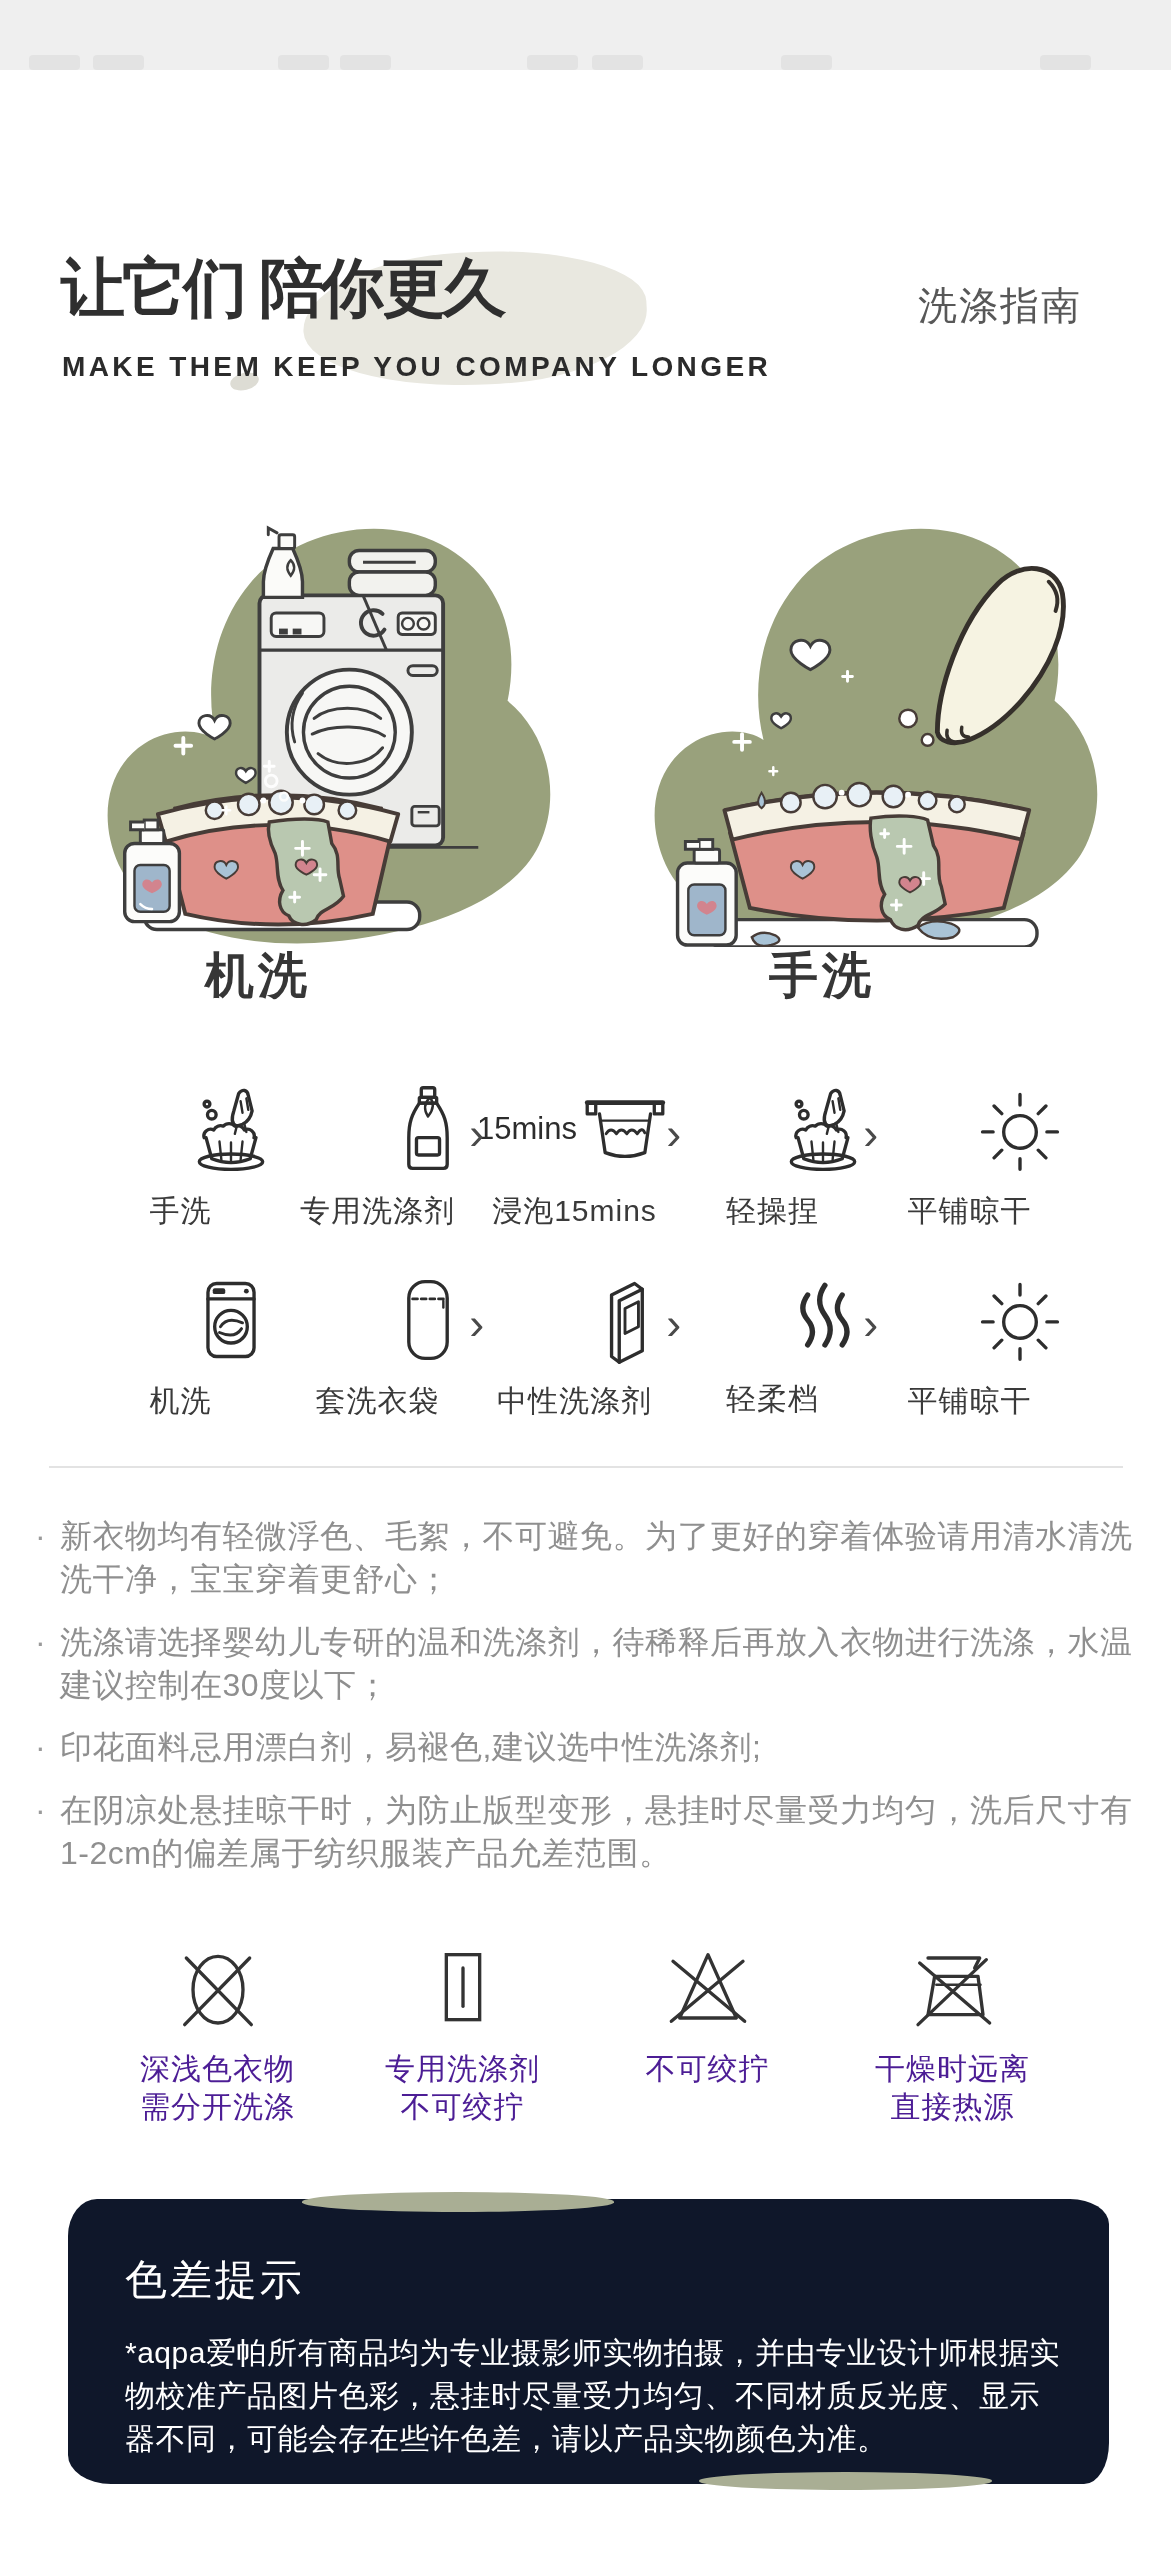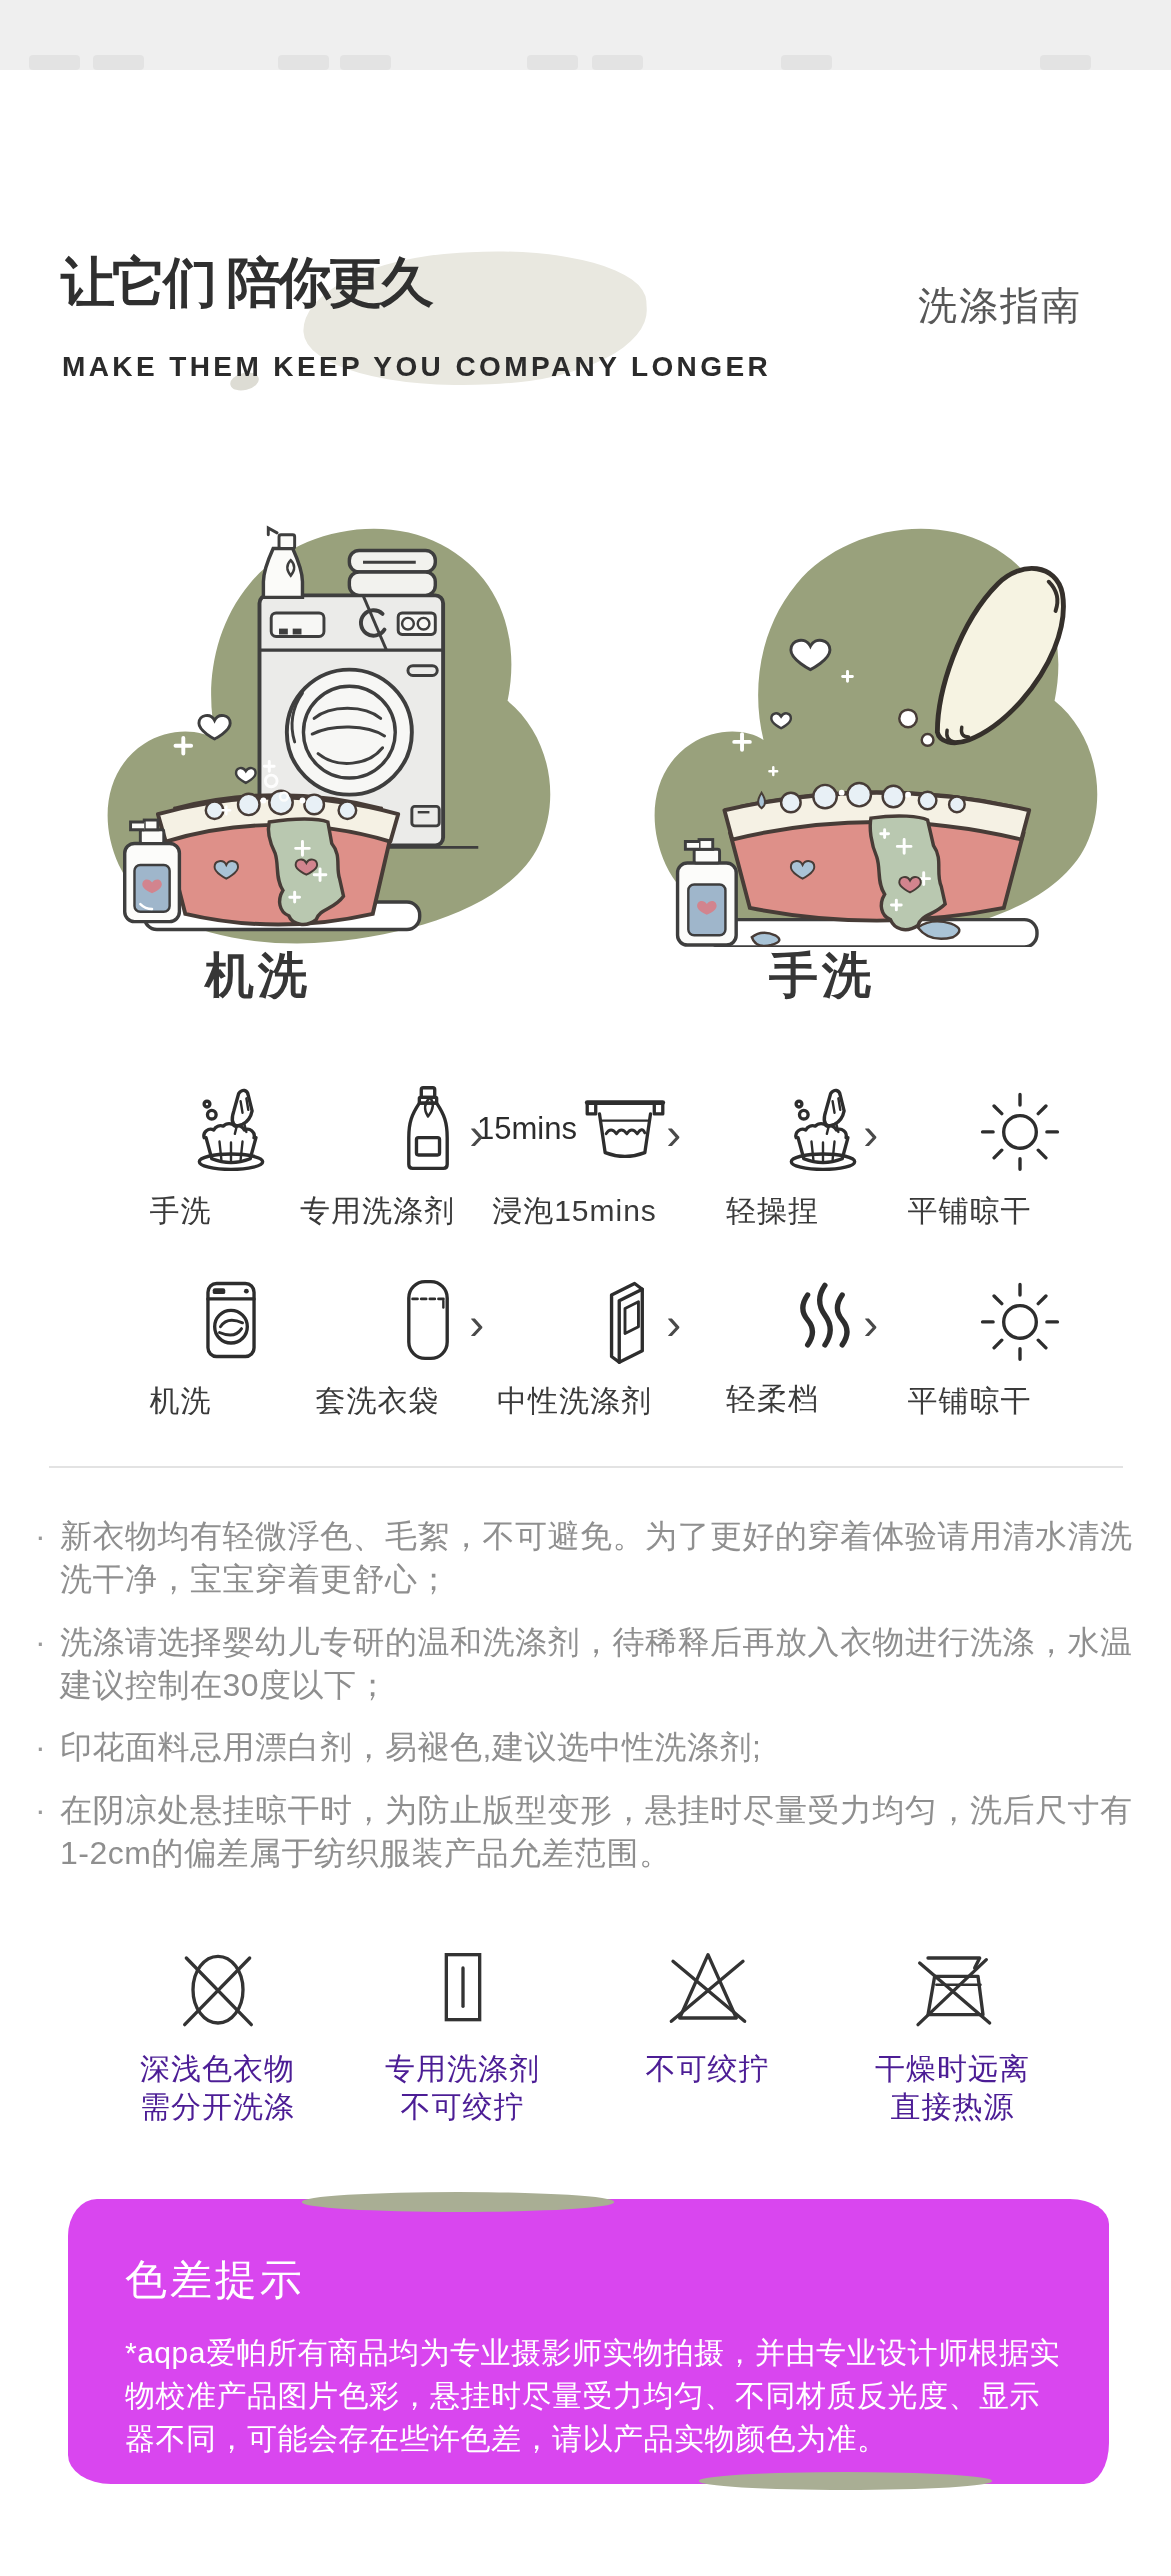--- a/index.html
+++ b/index.html
@@ -6,21 +6,21 @@
   .page{position:relative;width:1171px;height:2576px;background:#ffffff;overflow:hidden;
         font-family:"Liberation Sans","DejaVu Sans",sans-serif;color:#333;}
   
   .band{position:absolute;left:0;top:0;width:1171px;height:70px;background:#efefef;}
   .band-tab{position:absolute;top:55px;height:14.6px;width:51px;background:#e3e3e3;border-radius:3.9px;}
   
   .brush{position:absolute;left:303px;top:252px;width:344px;height:133px;background:#e9e8e0;
          border-radius:48% 52% 45% 55%/55% 45% 52% 48%;transform:rotate(-3deg);}
   .brush-fleck{position:absolute;left:230px;top:373px;width:29px;height:16.6px;background:#dddcd4;
          border-radius:50%;transform:rotate(-14deg);}
-  .main-title{position:absolute;left:61px;top:232px;font-size:54px;line-height:1.1;font-weight:600;
+  .main-title{position:absolute;left:61px;top:232px;font-size:64px;line-height:1.1;font-weight:600;
          color:#2f2f2f;letter-spacing:-2.9px;white-space:nowrap;margin-top:21px;}
   .sub-title{position:absolute;left:62px;top:351px;font-size:28px;font-weight:700;color:#2b2b2b;
          letter-spacing:3.4px;white-space:nowrap;}
   .side-label{position:absolute;left:918px;top:279px;font-size:39px;color:#585858;letter-spacing:2px;}
   
   .illus{position:absolute;top:486px;width:508px;height:461px;}
   .illus.left{left:68px;} .illus.right{left:615px;}
   .illus-caption{position:absolute;top:943px;font-size:49px;font-weight:600;color:#363636;
          letter-spacing:3.9px;white-space:nowrap;}
   .cap-machine{left:205px;} .cap-hand{left:769px;}
@@ -34,21 +34,21 @@
   .divider{position:absolute;left:49px;top:1466px;width:1074px;height:2px;background:#e3e3e3;}
   
   .notes{position:absolute;left:35px;top:1515px;width:1107px;}
   .note{display:flex;margin-bottom:19.5px;}
   .note .dot{width:25px;flex:none;color:#9a9a9a;font-size:32px;line-height:43px;}
   .note .txt{font-size:32px;line-height:43px;color:#8f8f8f;letter-spacing:0.5px;}
   
   .care{position:absolute;width:245px;top:1938px;text-align:center;}
   .care .care-label{margin-top:11.7px;font-size:30px;line-height:38px;font-weight:500;color:#4c1d95;letter-spacing:1px;}
   
-  .notice{position:absolute;left:68px;top:2199px;width:1041px;height:285px;background:#d946ef;
+  .notice{position:absolute;left:68px;top:2199px;width:1041px;height:285px;background:#0f172a;
           border-radius:29px 39px 25px 43px/37px 25px 41px 29px;box-sizing:border-box;
           padding:53px 57px 0 57px;}
   .notice::before{content:"";position:absolute;left:234px;top:-6.8px;width:312px;height:19.5px;
           background:#a9ae94;border-radius:50%;}
   .notice::after{content:"";position:absolute;right:117px;bottom:-5.9px;width:293px;height:17.6px;
           background:#a9ae94;border-radius:50%;}
   .notice-title{font-size:42px;font-weight:500;color:#ffffff;letter-spacing:2.9px;}
   .notice-body{margin-top:23.4px;width:937px;font-size:30px;line-height:43px;color:#ffffff;letter-spacing:0.5px;}
   svg{display:block;}
 </style>

